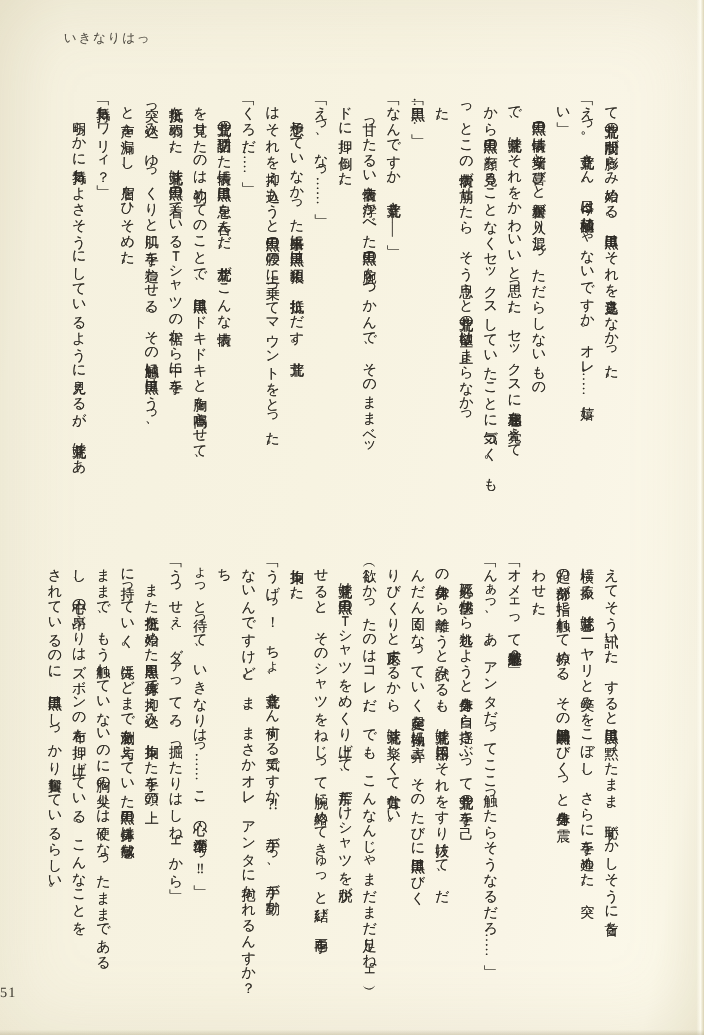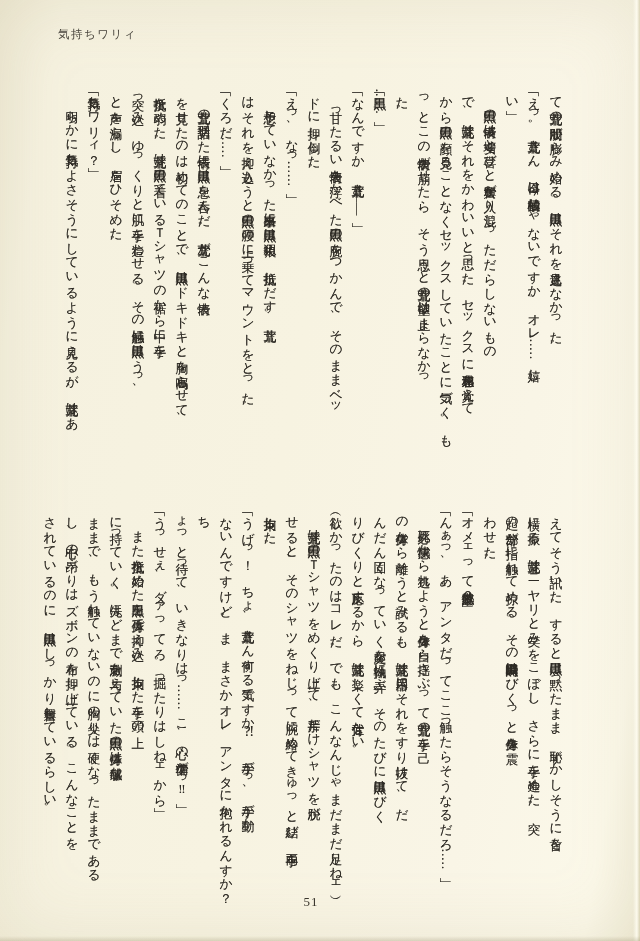--- a/index.html
+++ b/index.html
@@ -41,21 +41,21 @@
     text-shadow: 0 0 0.4px rgba(43, 40, 32, 0.55);
   }
   .vblock.top { top: 88px; height: 404px; }
   .vblock.bottom { top: 508px; height: 398px; }
   .vblock p.tcol { margin: 0; padding: 0; }
   .vblock p.indent { text-indent: 1em; }
   .pagenum {
     position: absolute;
     top: 894px; left: 0;
     width: 622px;
-    text-align: center;
+    text-align: left;
     font-size: 13px;
     letter-spacing: 1px;
     color: #39352c;
   }
   .edge-right {
     position: absolute;
     top: 0; right: 0;
     width: 7px; height: 100%;
     background: linear-gradient(90deg,
       rgba(255, 253, 238, 0) 0%,
@@ -68,21 +68,21 @@
     width: 100%; height: 5px;
     background: linear-gradient(180deg,
       rgba(0,0,0,0) 0%,
       rgba(148, 138, 103, 0.28) 100%);
   }
 </style>
 </head>
 <body>
 
 <div class="page">
-  <div class="header">気持ちワリィ</div>
+  <div class="header">いきなりはっ</div>
 
   <div class="vblock top">
       <p class="tcol">て荒北の股間が膨らみ始める。黒田はそれを見逃さなかった。</p>
       <p class="tcol">「えっ。荒北さん、今日は積極的じゃないですか。オレ……嬉し</p>
       <p class="tcol">い」</p>
       <p class="tcol indent">黒田の表情は安堵と喜びと興奮が入り混じっただらしないもの</p>
       <p class="tcol">で、荒北はそれをかわいいと思った。セックスに違和感を覚えて</p>
       <p class="tcol">から黒田の顔を見ることなくセックスしていたことに気づく。も</p>
       <p class="tcol">っとこの表情が崩せたら、そう思うと荒北の欲望は止まらなかっ</p>
       <p class="tcol">た。</p>

